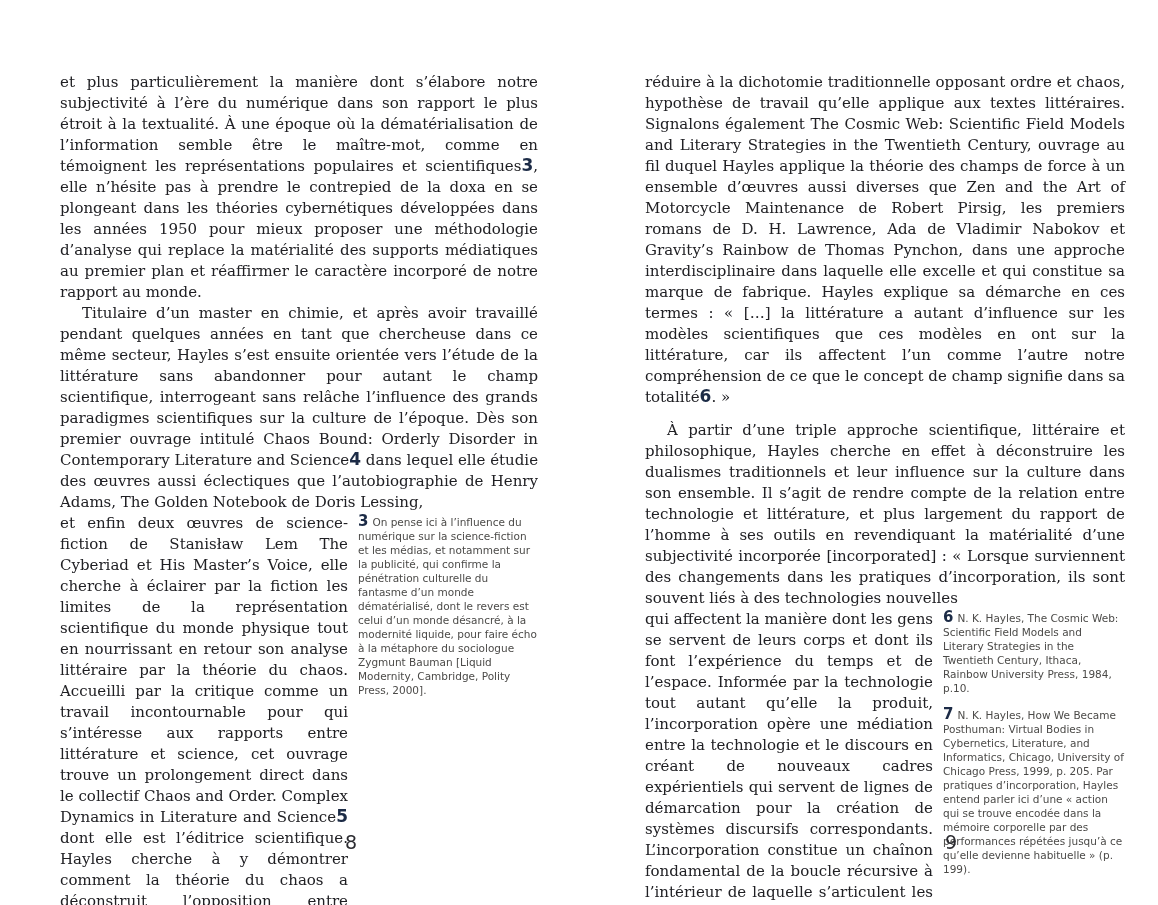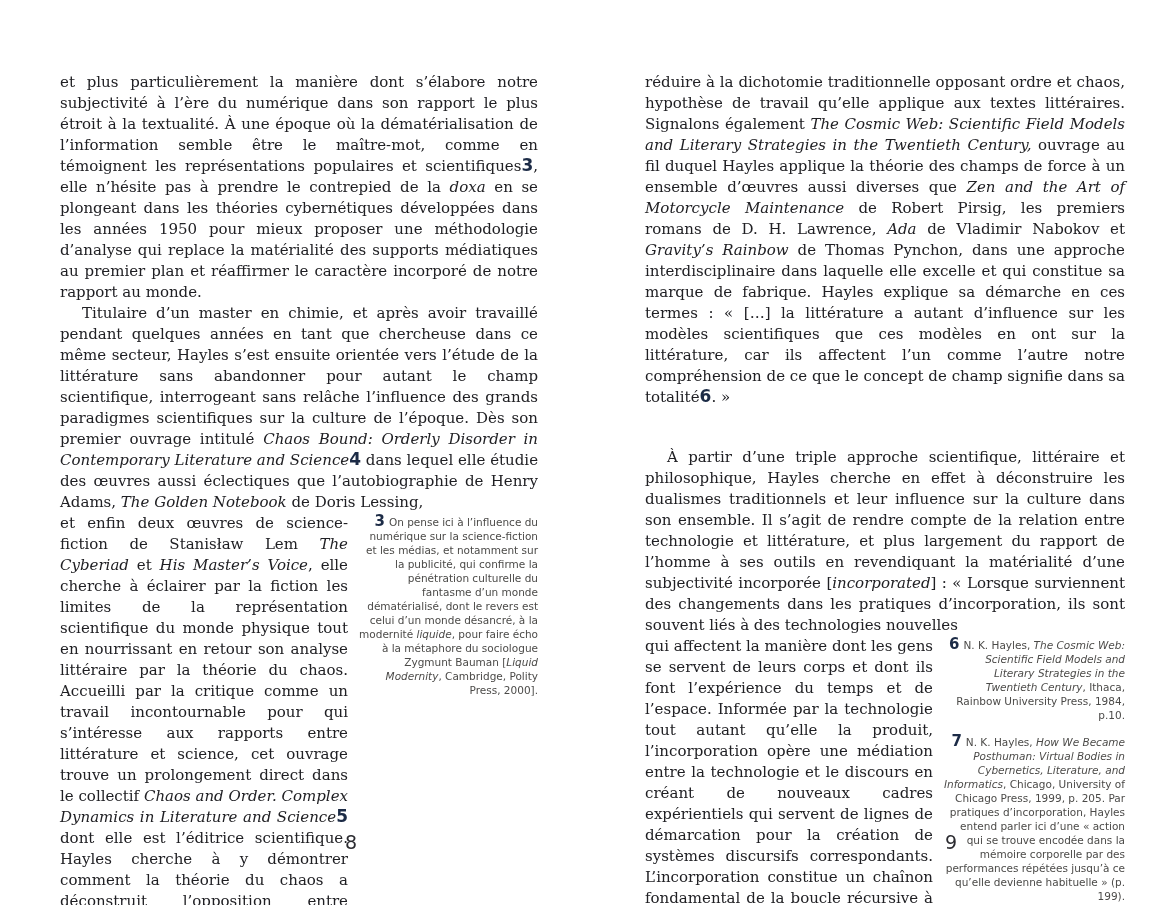--- a/index.html
+++ b/index.html
@@ -15,38 +15,38 @@
   .page-right { left:645px; width:480px; }
 
   .body-par {
     font-size:15px; line-height:21px;
     color:#202024;
     text-align:justify;
     margin:0;
     hyphens:auto;
   }
   .indent { text-indent:22px; }
-  .mt-gap { margin-top:39px; }
+  .mt-gap { margin-top:12px; }
 
   .cols { display:flex; gap:10px; align-items:flex-start; }
   .colmain { width:288px; flex:none; }
   .colfn   { flex:1; padding-top:2px; }
 
-  .it  { font-style:italic; }
+  .it  { }
   .ref {
     font-family:"DejaVu Sans", sans-serif;
     font-weight:bold; font-size:17px;
     color:#1c2b46; line-height:0;
   }
 
   .footnote {
     font-family:"DejaVu Sans", sans-serif;
     font-size:10.5px; line-height:14px;
     color:#4b4a48;
-    text-align:right;
+    text-align:left;
     margin:0 0 13px 0;
   }
   .fn-marker {
     font-weight:bold; font-size:15px;
     color:#1c2b46; line-height:0;
     margin-right:4px;
   }
 
   .pagenum {
     position:absolute; top:831px;

